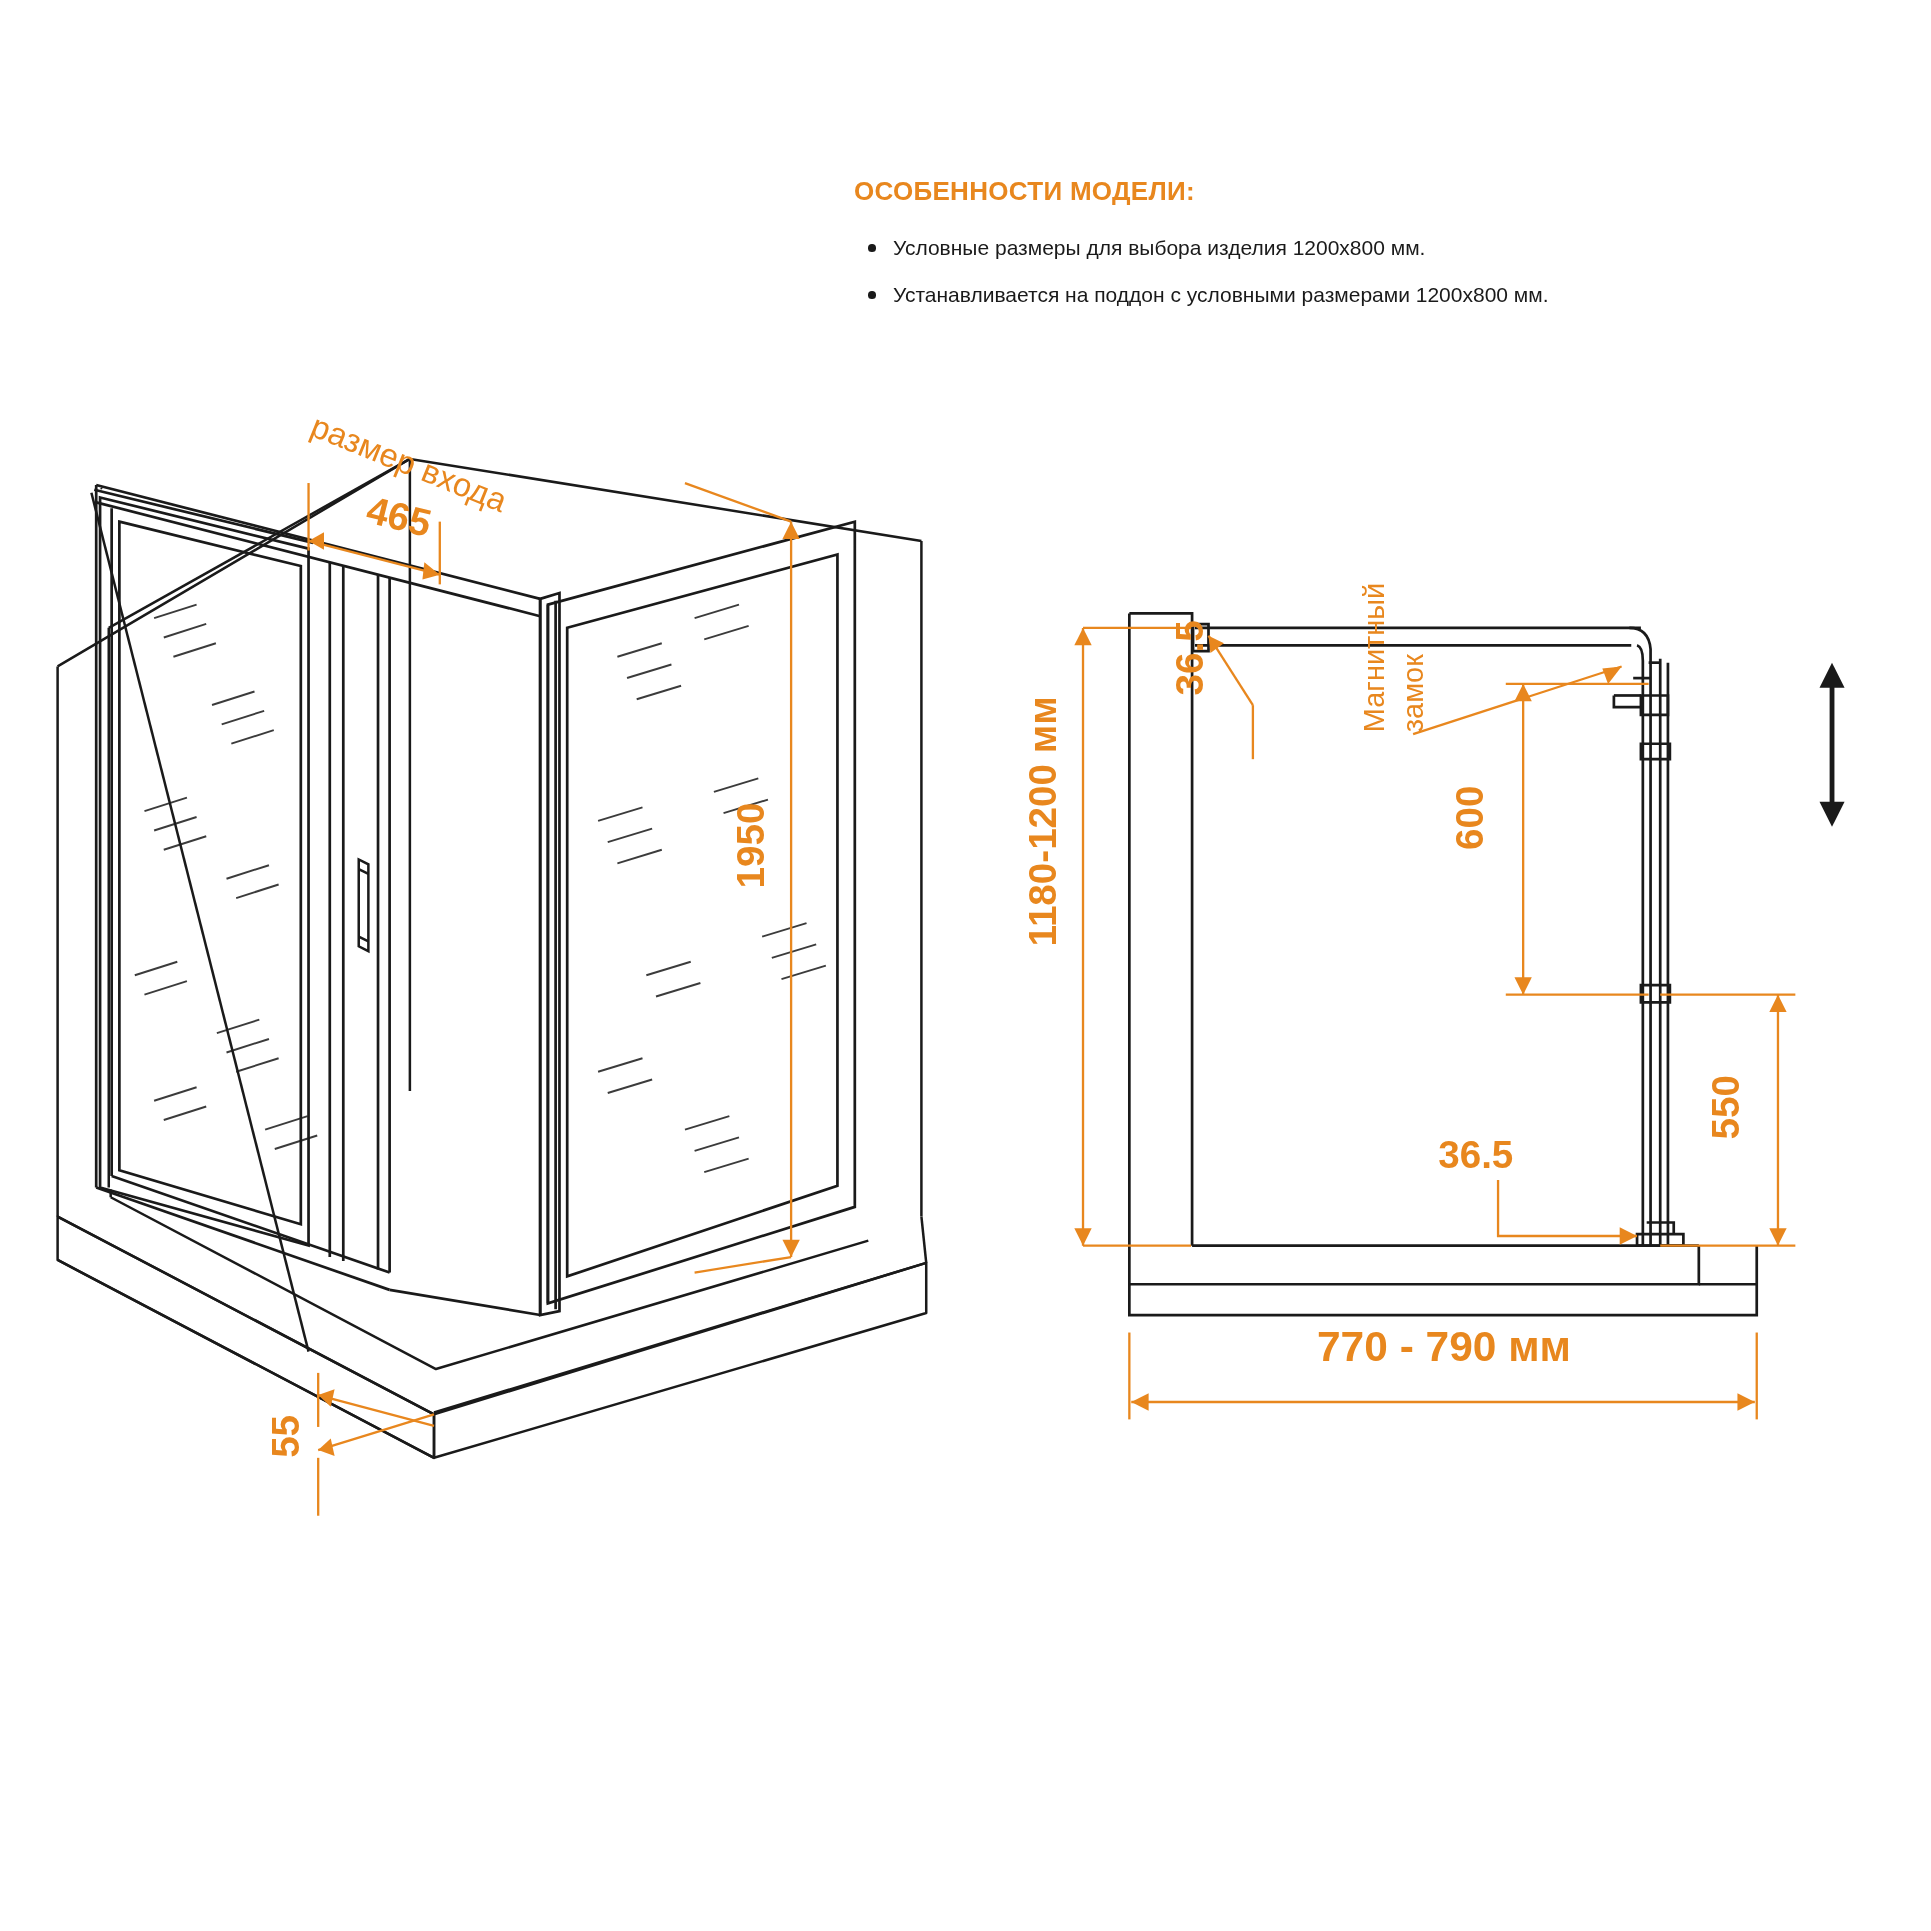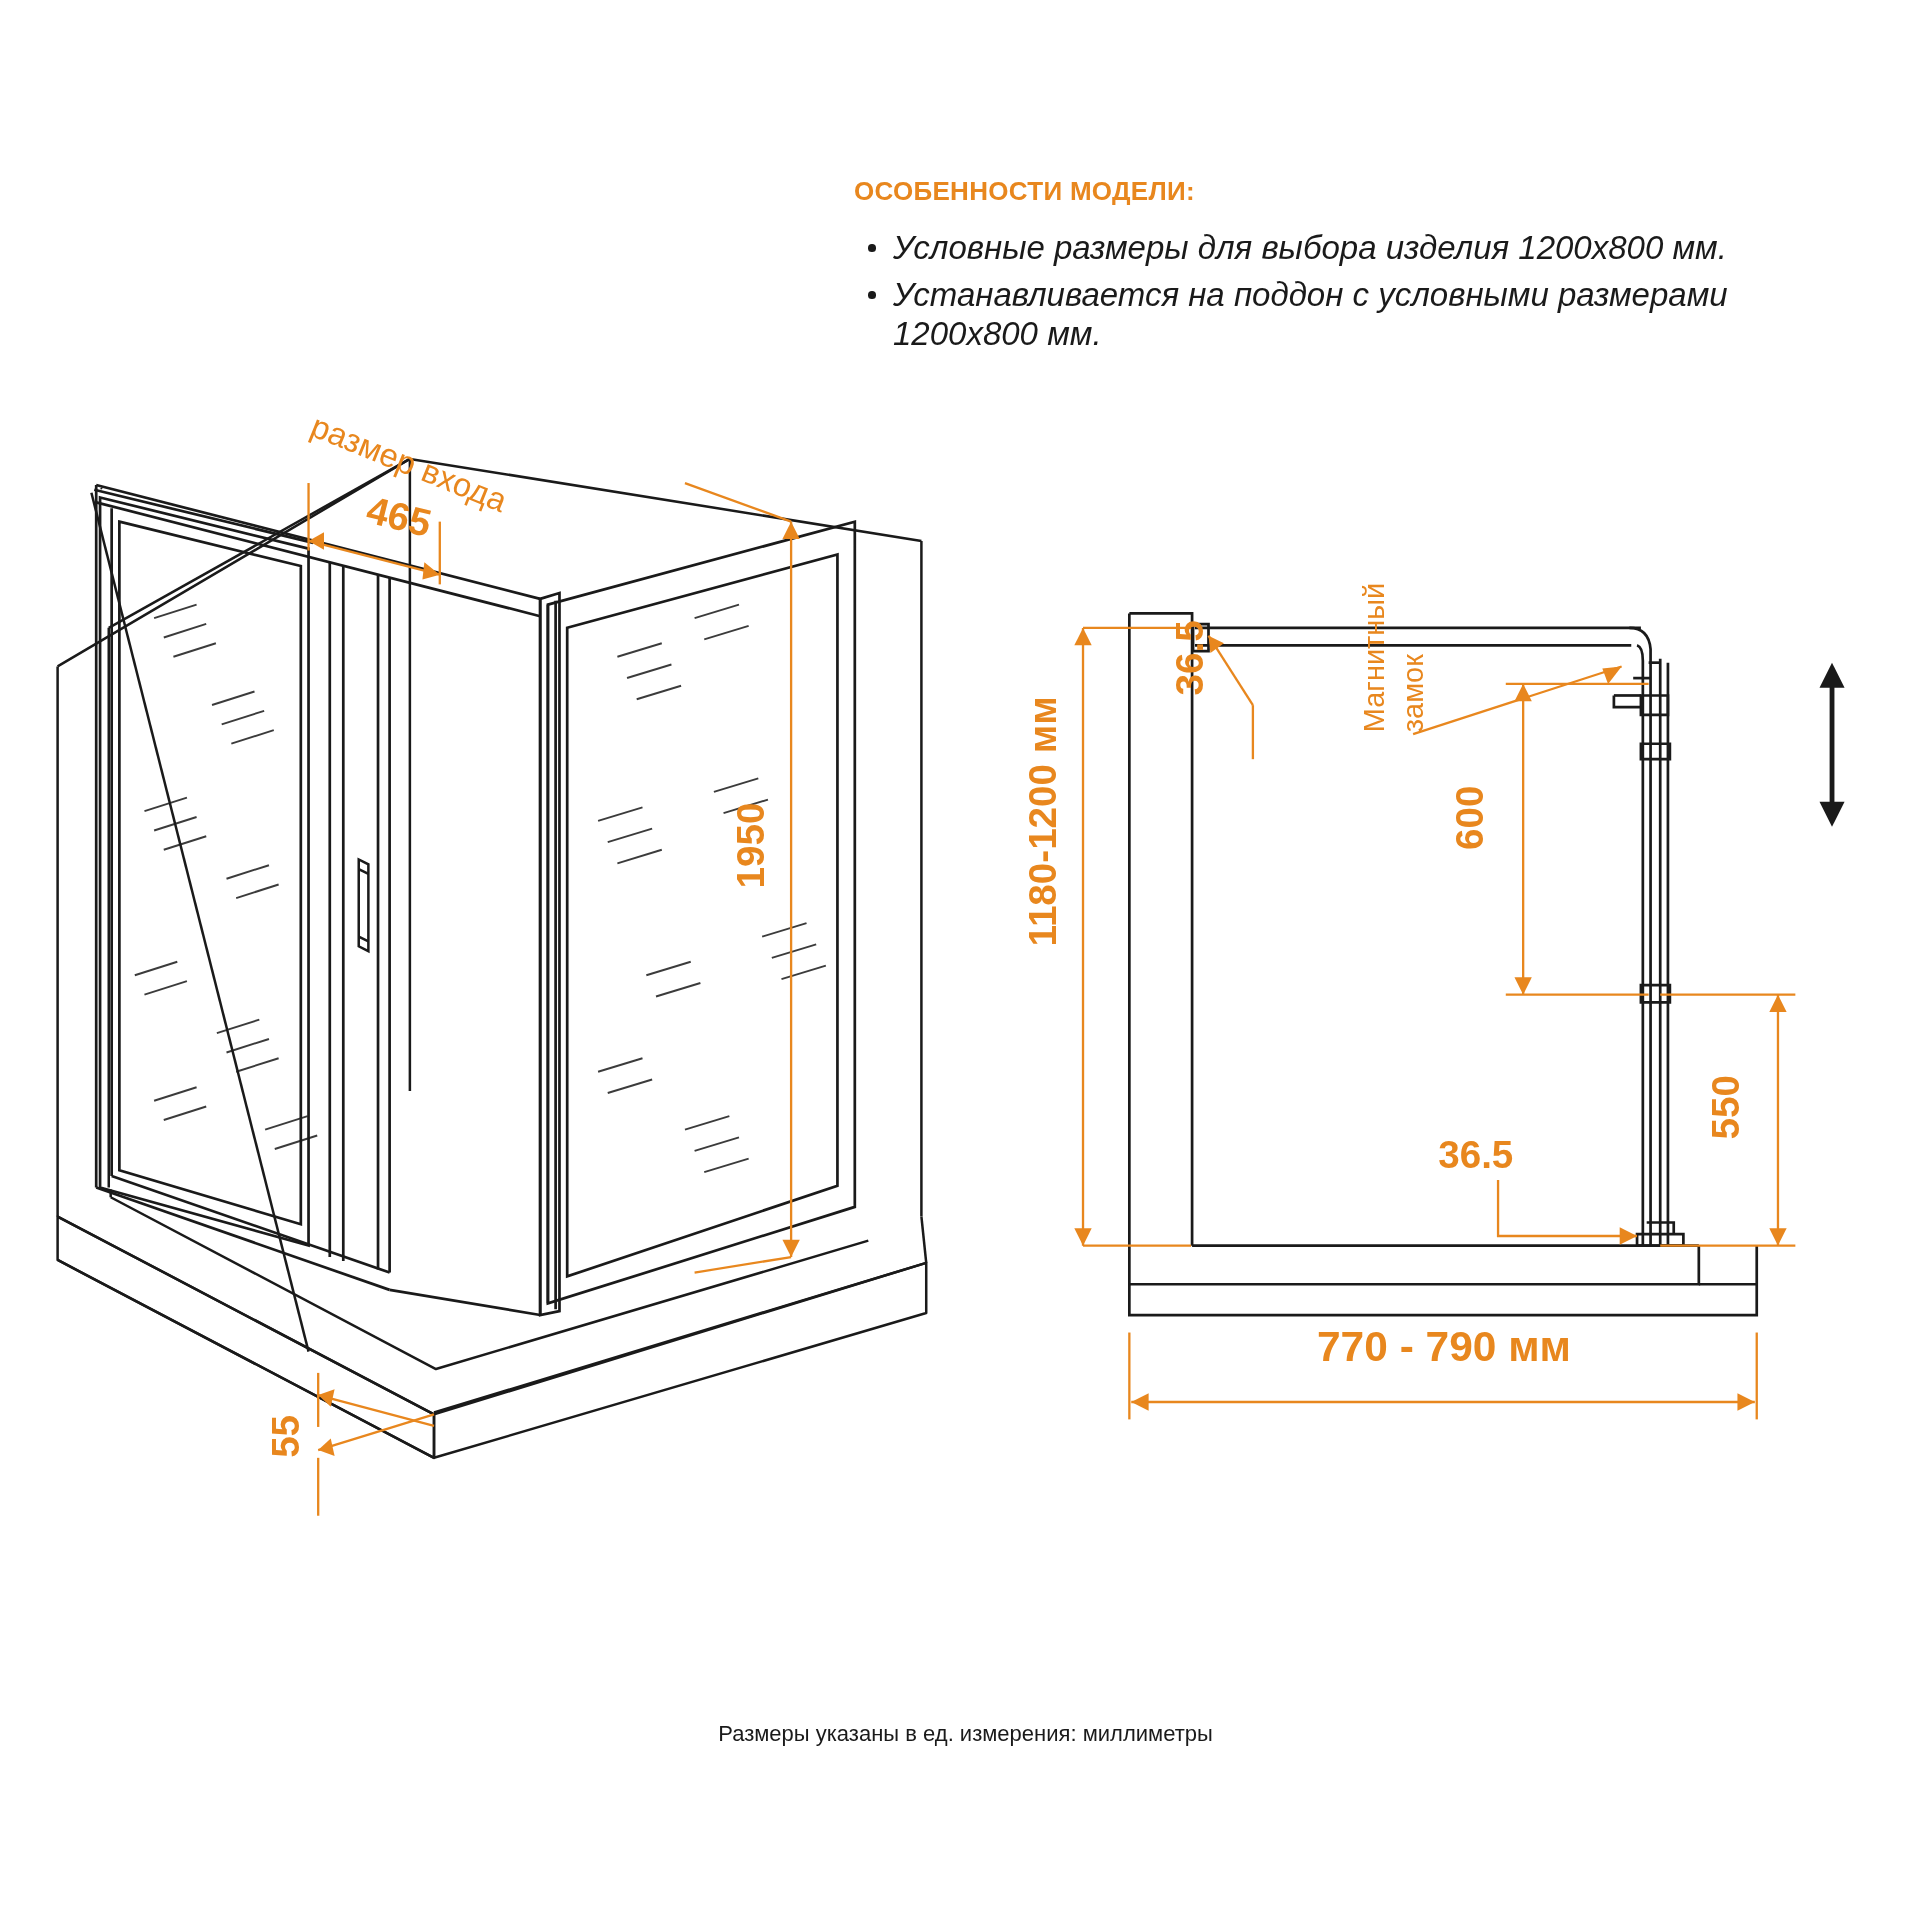--- a/index.html
+++ b/index.html
@@ -2,21 +2,21 @@
 <html lang="ru"><head>
 <meta charset="utf-8">
 <style>
   html,body{margin:0;padding:0;background:#ffffff;}
   body{width:1931px;height:1931px;position:relative;font-family:"Liberation Sans",sans-serif;color:#1a1a1a;overflow:hidden;}
   .root{position:absolute;inset:0;}
   svg{display:block;}
   .features{position:absolute;left:854px;top:176px;width:966px;}
   .features h2{font-size:26px;font-weight:bold;color:#E8871E;margin:0 0 21px 0;letter-spacing:0.3px;}
   .features ul{margin:0;padding:0 0 0 39px;list-style:none;}
-  .features li{position:relative;font-size:33px;line-height:39px;color:#1a1a1a;margin-bottom:7.7px;font-style:italic;}
+  .features li{position:relative;font-size:21px;line-height:39px;color:#1a1a1a;margin-bottom:7.7px;}
   .features li::before{content:"";position:absolute;left:-25px;top:16.4px;width:7.7px;height:7.7px;border-radius:50%;background:#1a1a1a;}
   .footnote{position:absolute;left:0;top:1721px;width:1931px;text-align:center;font-size:22px;color:#1a1a1a;}
   .dim{fill:#E8871E;font-weight:bold;font-family:"Liberation Sans",sans-serif;}
   .lbl{fill:#E8871E;font-family:"Liberation Sans",sans-serif;}
 </style>
 </head>
 <body>
 
 <div class="root">
 
@@ -265,15 +265,14 @@
     <text class="dim" x="186" y="130" font-size="40" transform="rotate(-90 186 130)">36.5</text>
     <text class="lbl" x="374" y="168" font-size="30" transform="rotate(-90 374 168)">Магнитный</text>
     <text class="lbl" x="414" y="168" font-size="30" transform="rotate(-90 414 168)">замок</text>
     <text class="dim" x="476" y="290" font-size="40" transform="rotate(-90 476 290)">600</text>
     <text class="dim" x="742" y="590" font-size="40" transform="rotate(-90 742 590)">550</text>
     <text class="dim" x="430" y="620" font-size="40">36.5</text>
     <text class="dim" x="34" y="390" font-size="40" transform="rotate(-90 34 390)">1180-1200 мм</text>
     <text class="dim" x="436" y="820" font-size="44" text-anchor="middle">770 - 790 мм</text>
   </svg>
 
-  <div class="footnote">Размеры указаны в ед. измерения: миллиметры</div>
 </div>
 
 
 </body></html>

